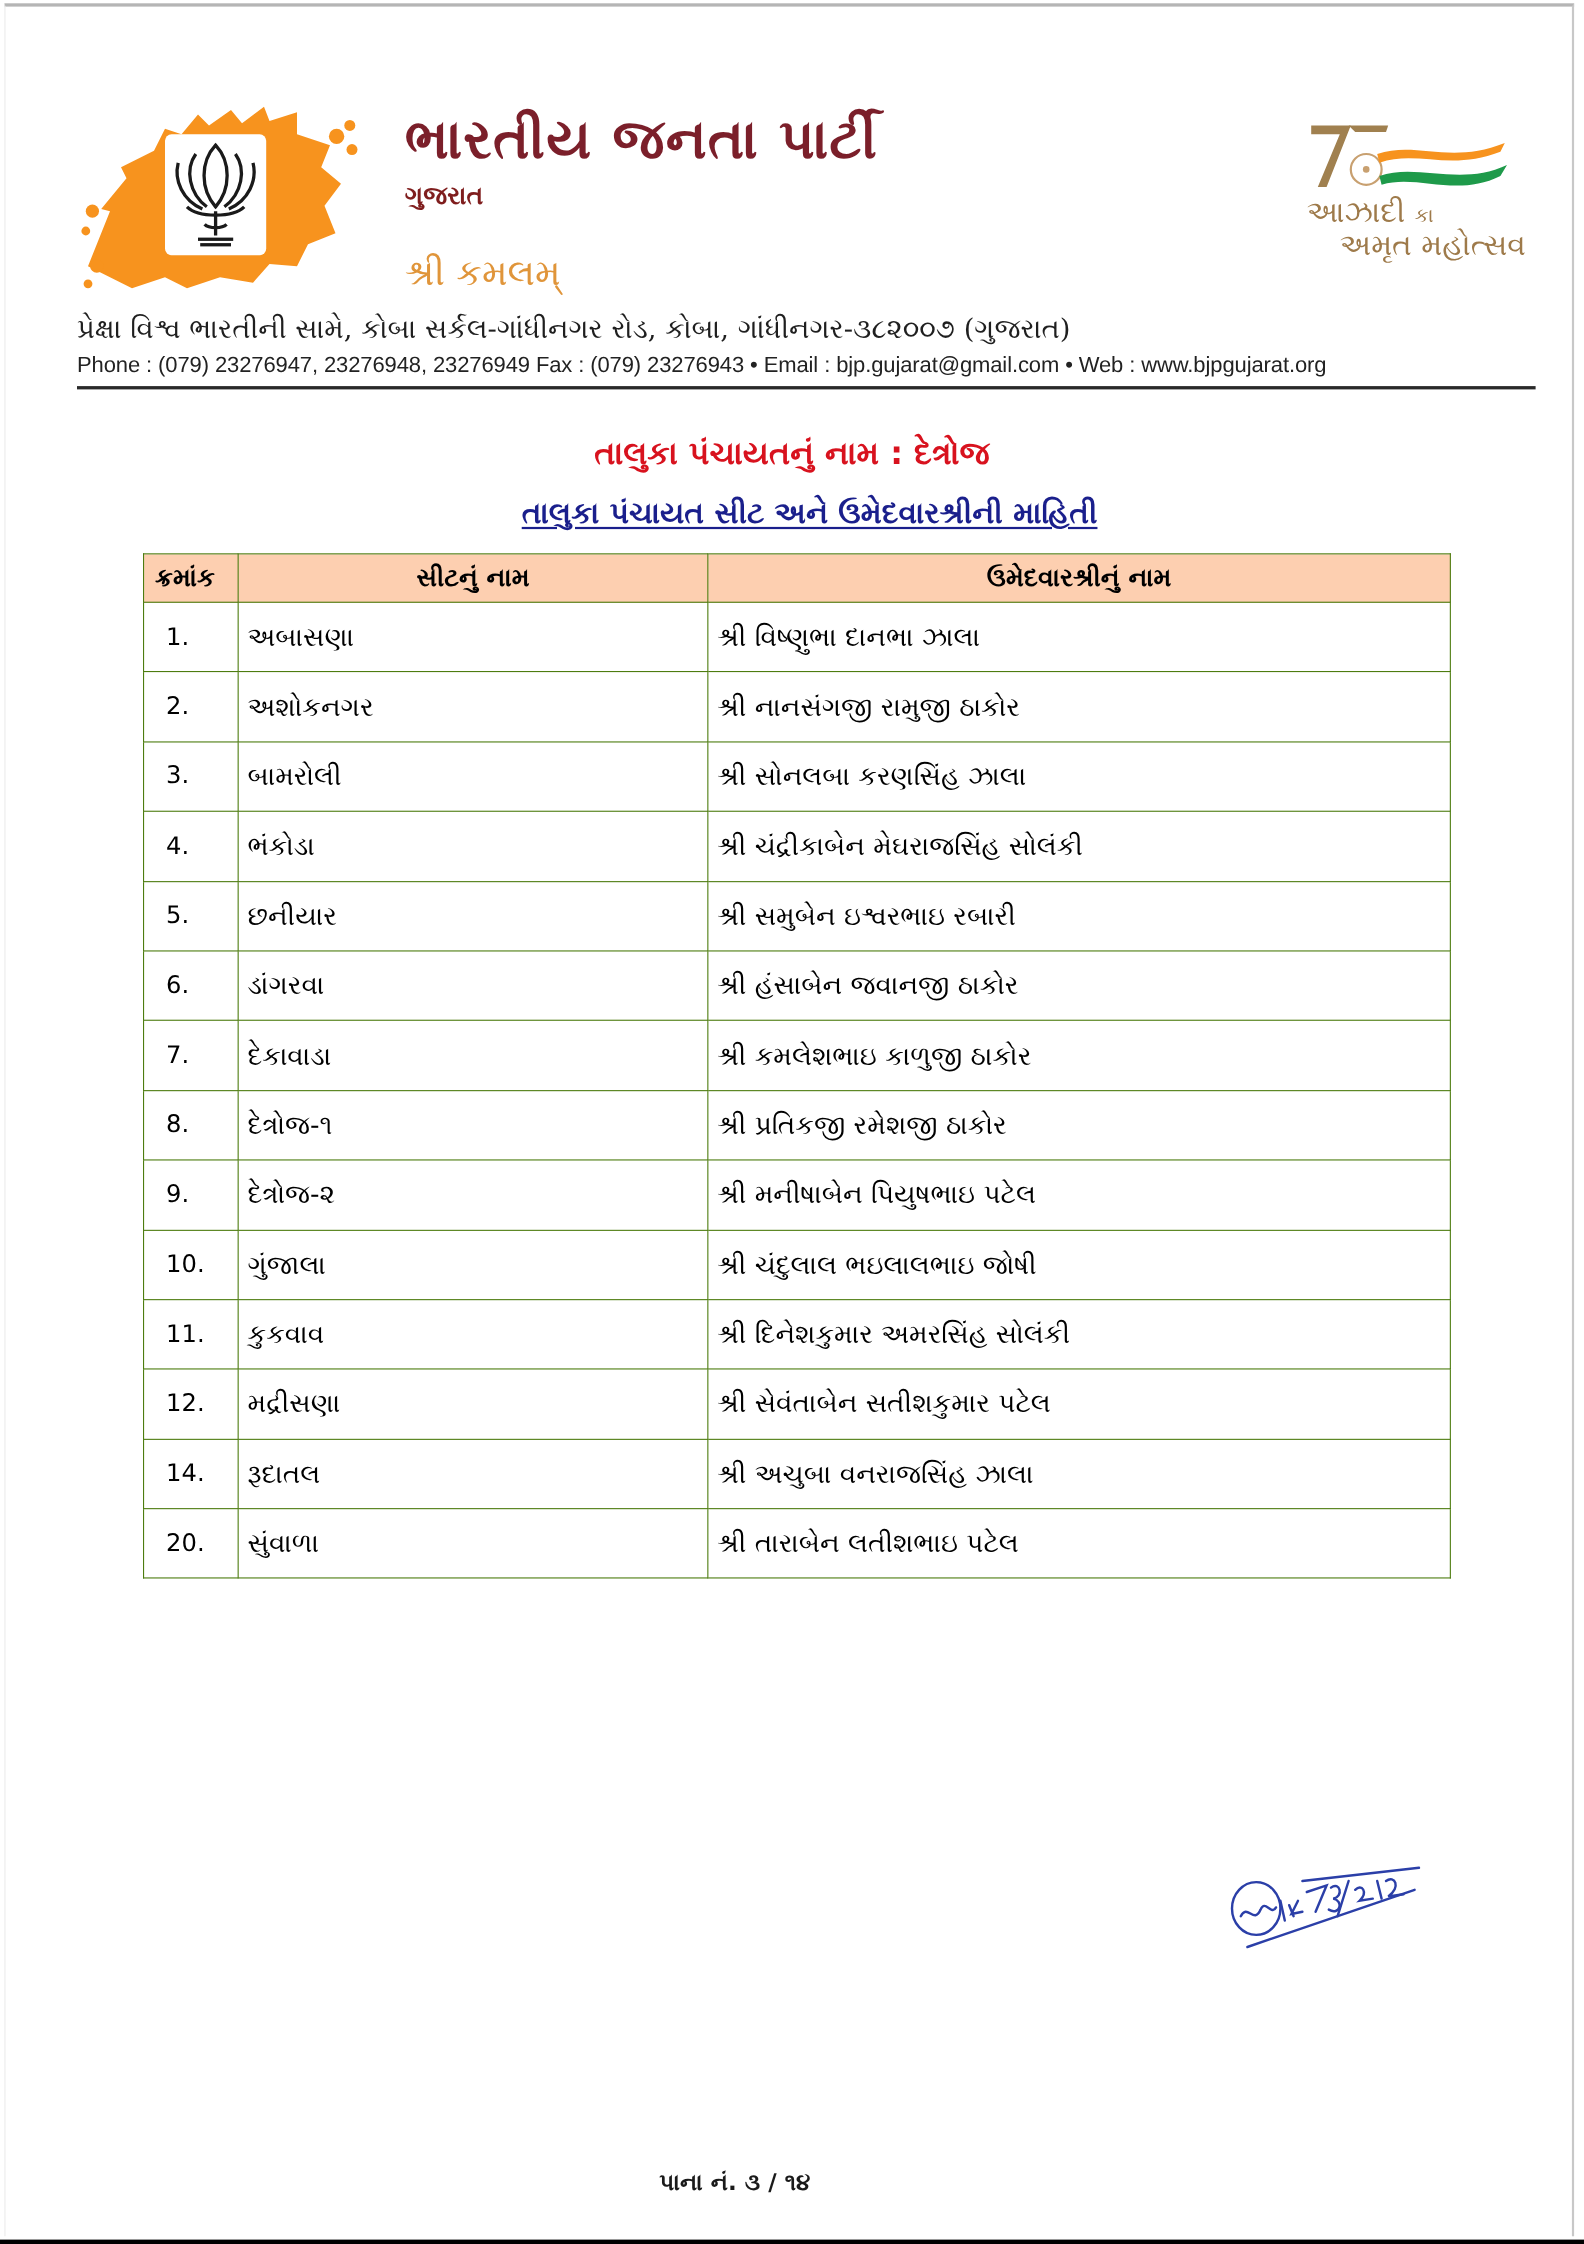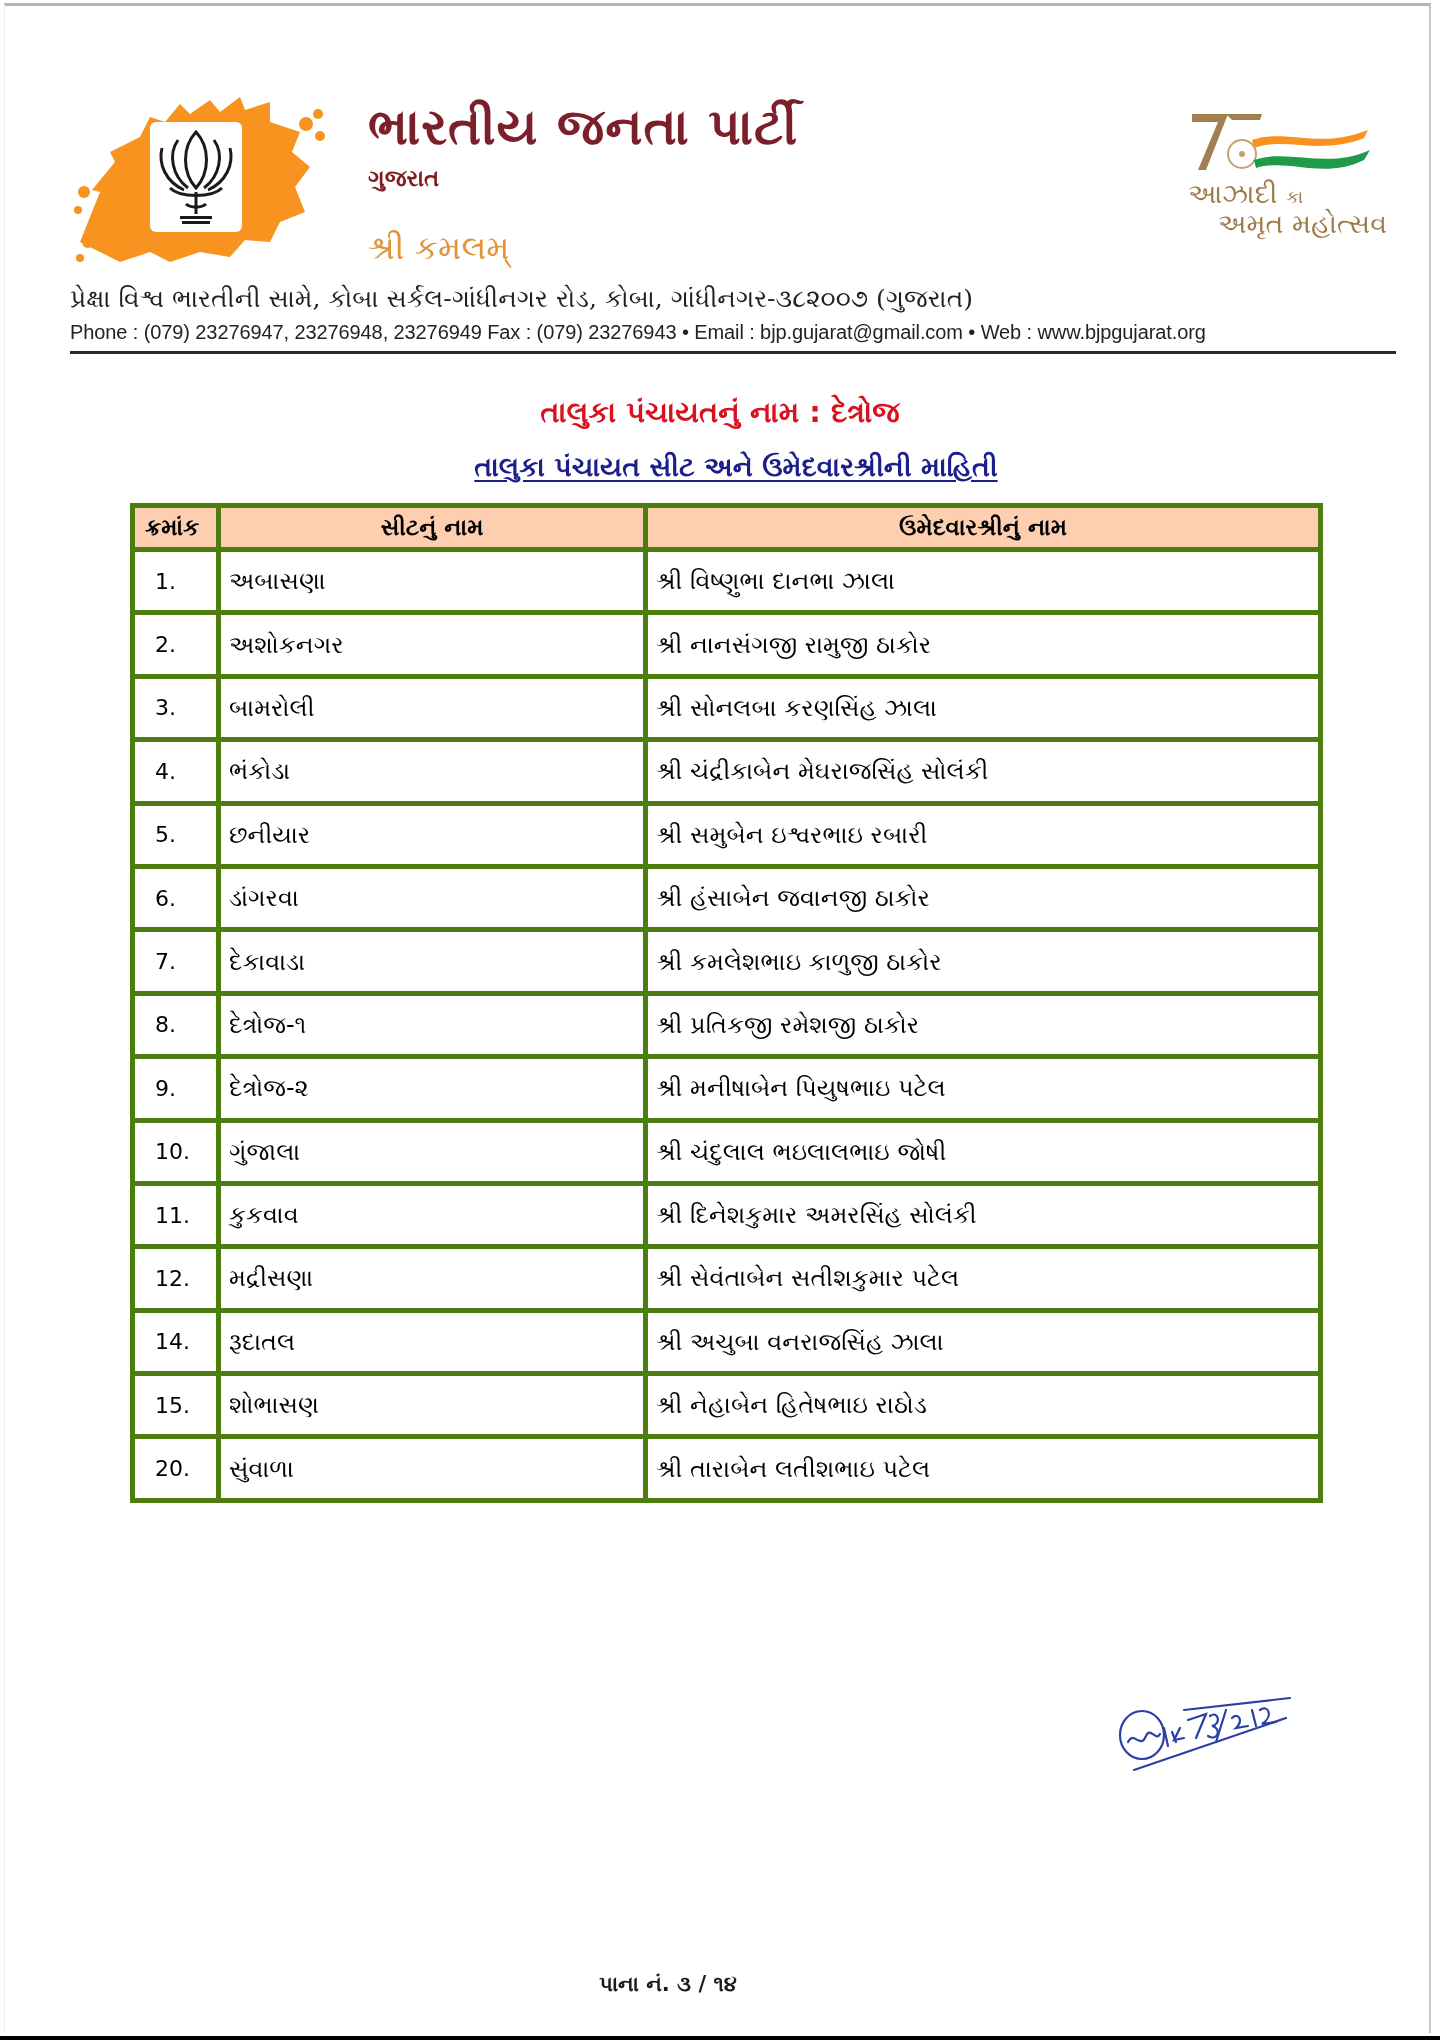--- a/index.html
+++ b/index.html
@@ -52,21 +52,21 @@
     font-size: 27px; font-weight: bold; color: #1a1f8c; text-decoration: underline;
     text-underline-offset: 4px;
   }
 
   
   .seat-table {
     position: absolute; left: 130px; top: 503px; width: 1188px;
     border-collapse: collapse; table-layout: fixed;
   }
   .seat-table th, .seat-table td {
-    border: 5px solid #4d7c0f; padding: 0 8px; box-sizing: border-box;
+    border: 1px solid #4d7c0f; padding: 0 8px; box-sizing: border-box;
   }
   .seat-table th {
     background: #fdcfb0; height: 44px; font-size: 23px; font-weight: bold; text-align: center;
   }
   .seat-table th.col-no { text-align: left; padding-left: 10px; }
   .seat-table td { height: 63.4px; font-size: 24px; }
   .seat-table td.col-no { padding-left: 20px; font-size: 22px; }
   .col-no { width: 86px; }
   .col-seat { width: 427px; }
   .col-cand { width: 675px; }
@@ -204,25 +204,20 @@
         <td class="col-no">12.</td>
         <td class="col-seat">મદ્રીસણા</td>
         <td class="col-cand">શ્રી સેવંતાબેન સતીશકુમાર પટેલ</td>
       </tr>
       <tr>
         <td class="col-no">14.</td>
         <td class="col-seat">રૂદાતલ</td>
         <td class="col-cand">શ્રી અચુબા વનરાજસિંહ ઝાલા</td>
       </tr>
       <tr>
-        <td class="col-no">15.</td>
-        <td class="col-seat">શોભાસણ</td>
-        <td class="col-cand">શ્રી નેહાબેન હિતેષભાઇ રાઠોડ</td>
-      </tr>
-      <tr>
         <td class="col-no">20.</td>
         <td class="col-seat">સુંવાળા</td>
         <td class="col-cand">શ્રી તારાબેન લતીશભાઇ પટેલ</td>
       </tr>
     </tbody>
 </table>
 
 <div class="signature">
   <svg width="190" height="100" viewBox="0 0 190 100">
     <g fill="none" stroke="#2b3fa8" stroke-width="2.2" stroke-linecap="round">

